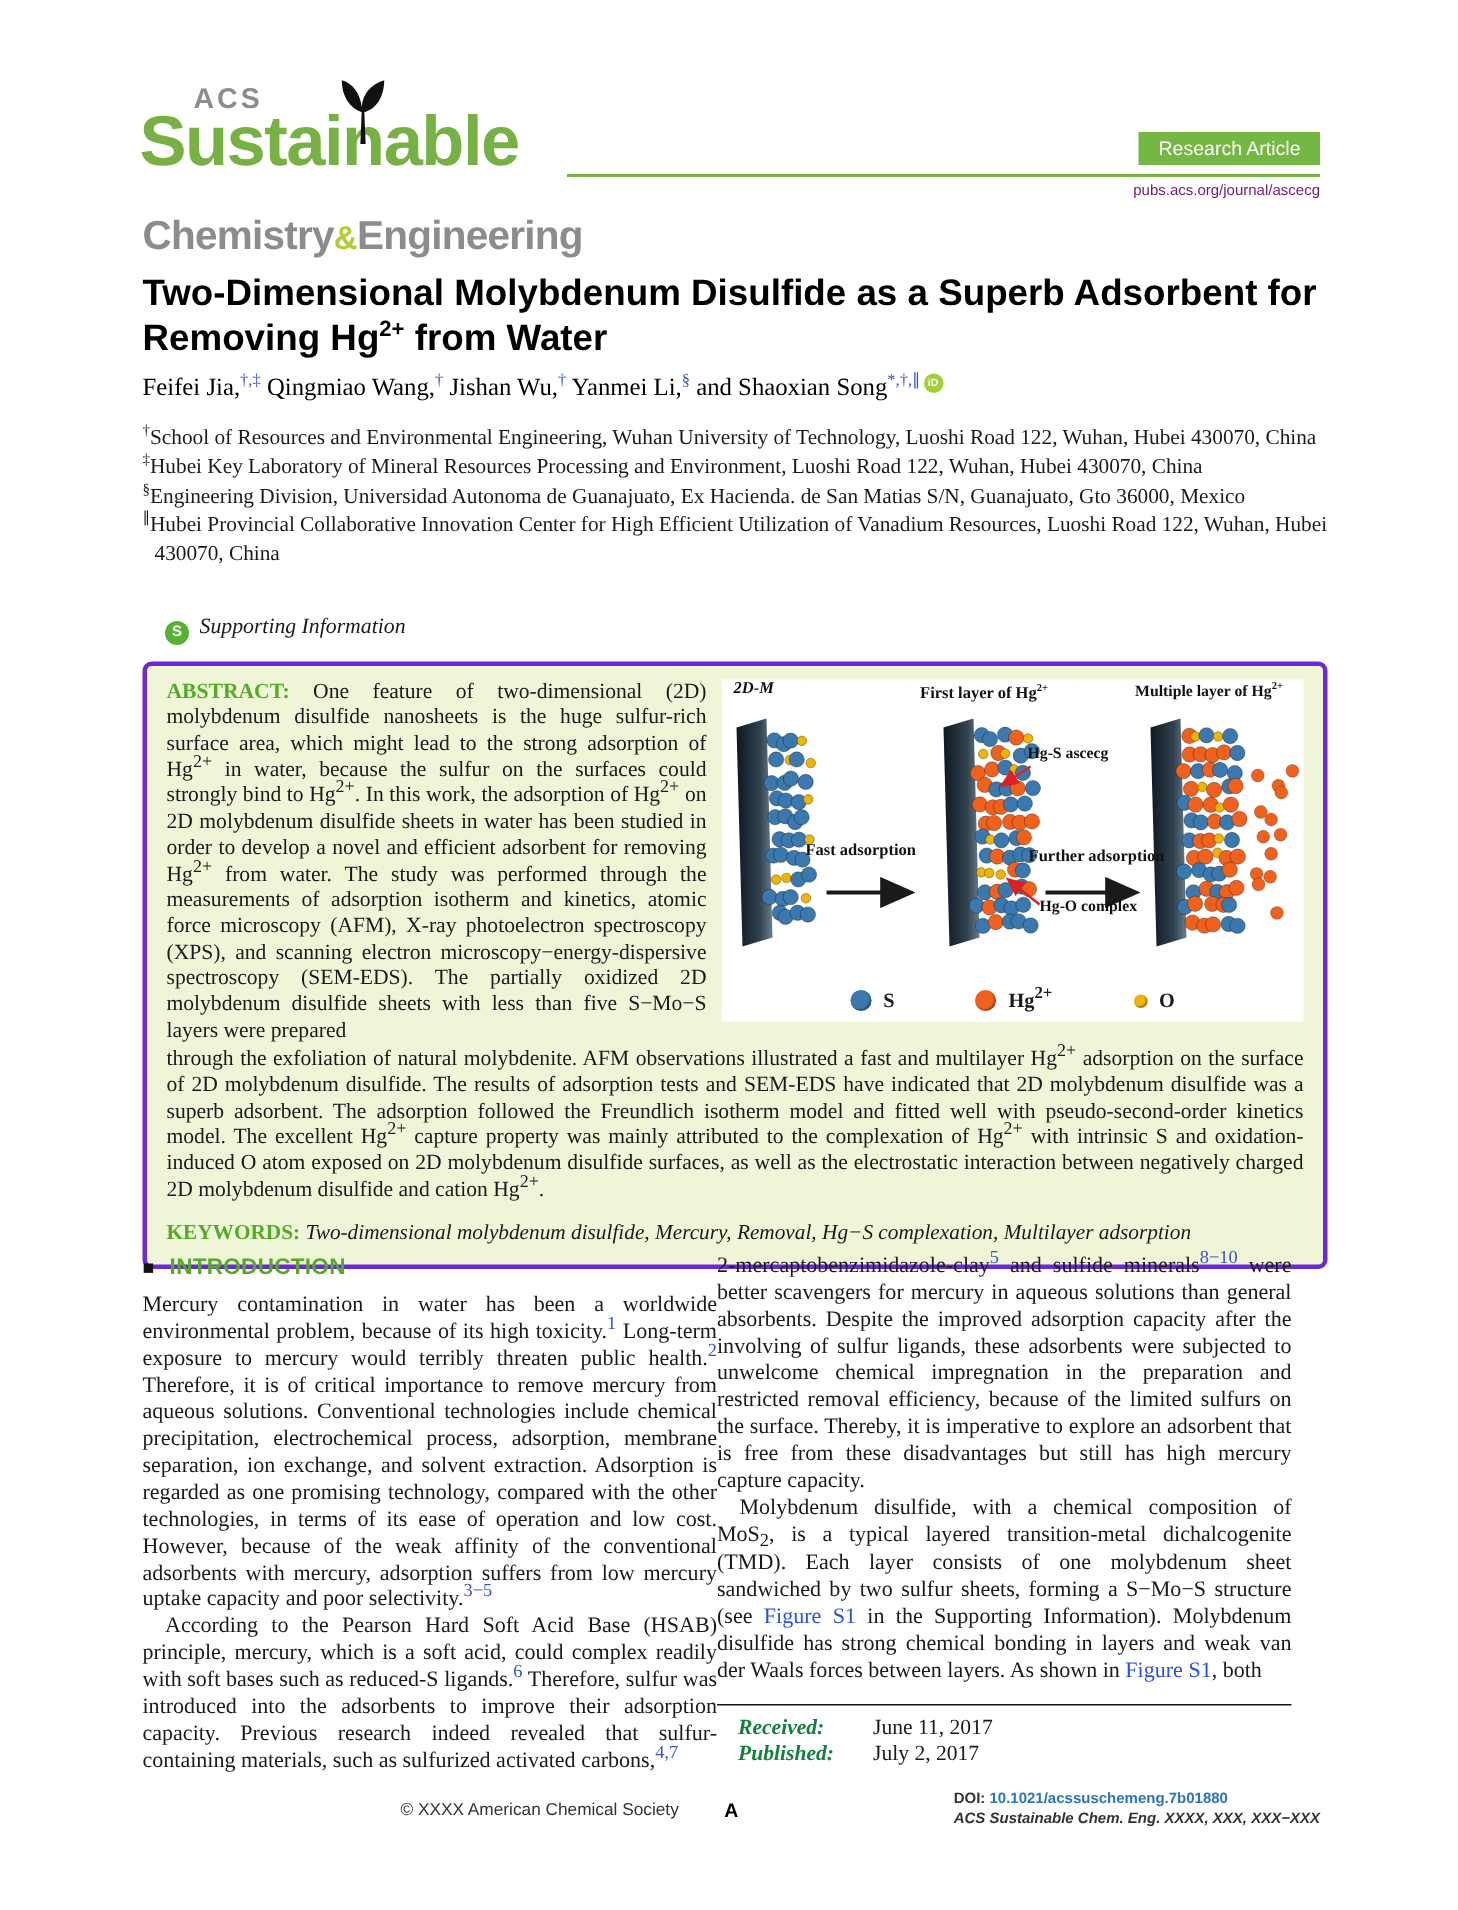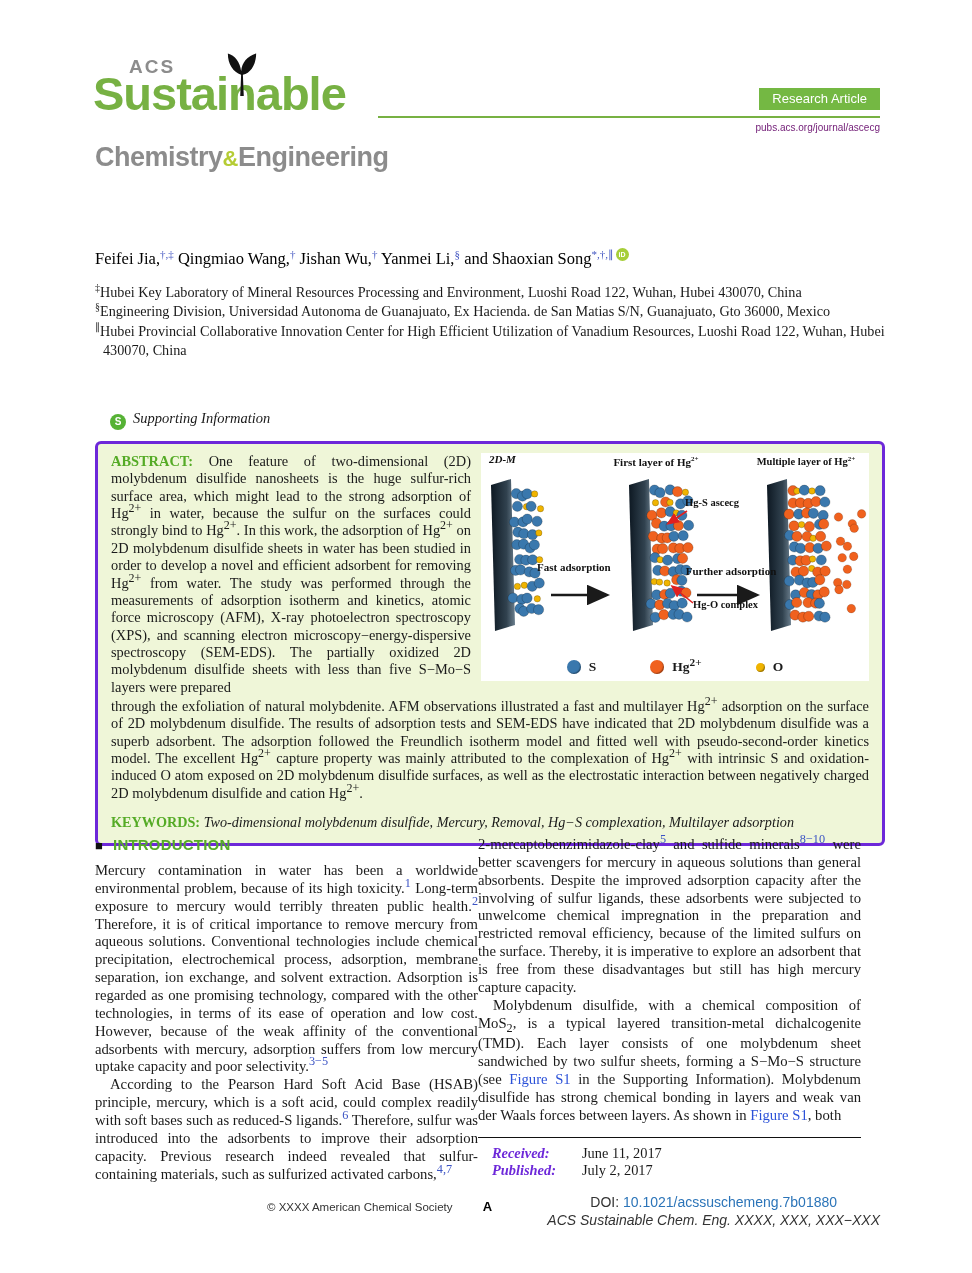--- a/index.html
+++ b/index.html
@@ -76,55 +76,57 @@
   .intro { position:absolute; left:95px; top:836px; width:792px; display:flex; }
   .col   { width:383px; }
   .sec-head { font-family:"Liberation Sans",sans-serif; font-weight:bold; font-size:15px;
               color:#55ab26; margin-bottom:9px; letter-spacing:0.2px; }
   .sq { color:#111; font-size:13px; margin-right:10px; }
   .col p { font-size:14.7px; line-height:1.215; text-align:justify; }
   .col p + p { text-indent:15px; }
 
   
   .dates { margin-top:12px; border-top:1.4px solid #111; padding:7px 0 0 14px; font-size:14.4px; }
-  .dlabel { color:#6d28d9; font-weight:bold; font-style:italic; display:inline-block; width:90px; }
+  .dlabel { color:#15803d; font-weight:bold; font-style:italic; display:inline-block; width:90px; }
 
   
   .pagefoot { position:absolute; left:95px; right:92px; top:1192px; height:44px;
               font-family:"Liberation Sans",sans-serif; }
   .foot-left { position:absolute; left:0; top:0; display:flex; align-items:center; gap:8px; }
   .acspub { font-size:18px; color:#2b74b8; }
   .acspub b { font-weight:bold; }
   .copyright { position:absolute; left:172px; top:9px; font-size:11.5px; color:#333; }
   .pageletter { position:absolute; left:50%; transform:translateX(-50%); top:7px;
                 font-weight:bold; font-size:13px; color:#000; }
-  .foot-right { position:absolute; right:0; top:2px; text-align:center; font-size:14px; color:#333; }
+  .foot-right { position:absolute; right:0; top:2px; text-align:left; font-size:10px; color:#333;font-weight:bold; }
   .doi-link { color:#2b74b8; }
   .citation { font-style:italic; margin-top:2px; }
 </style>
 </head>
 <body>
 
 <div class="page">
 
   <div class="logo-acs">ACS</div>
   <div class="logo-word">Sustainable</div>
   <svg class="sprout" viewBox="0 0 40 52">
     <path fill="#111" d="M18 52 L22 52 L21 28 C30 26 36 16 36 4 C26 7 20 14 19 24 C18 14 12 6 4 4 C4 16 10 25 19 28 Z"></path>
   </svg>
   <div class="logo-sub">
     <span>Chemistry</span><span class="amp">&amp;</span><span>Engineering</span>
   </div>
   <div class="green-rule"></div>
   <div class="badge">Research Article</div>
   <div class="journal-url">pubs.acs.org/journal/ascecg</div>
 
+  <h1 class="title">Two-Dimensional Molybdenum Disulfide as a Superb Adsorbent for Removing Hg<sup>2+</sup> from Water</h1>
   <div class="authors"><span>Feifei Jia,<sup class="asup">†,‡</sup></span> <span>Qingmiao Wang,<sup class="asup">†</sup></span> <span>Jishan Wu,<sup class="asup">†</sup></span> <span>Yanmei Li,<sup class="asup">§</sup></span> <span>and Shaoxian Song<sup class="asup">*,†,∥</sup></span><span class="orcid">iD</span> </div>
 
   <div class="affils">
+      <div class="affil"><sup>†</sup>School of Resources and Environmental Engineering, Wuhan University of Technology, Luoshi Road 122, Wuhan, Hubei 430070, China</div>
       <div class="affil"><sup>‡</sup>Hubei Key Laboratory of Mineral Resources Processing and Environment, Luoshi Road 122, Wuhan, Hubei 430070, China</div>
       <div class="affil"><sup>§</sup>Engineering Division, Universidad Autonoma de Guanajuato, Ex Hacienda. de San Matias S/N, Guanajuato, Gto 36000, Mexico</div>
       <div class="affil"><sup>∥</sup>Hubei Provincial Collaborative Innovation Center for High Efficient Utilization of Vanadium Resources, Luoshi Road 122, Wuhan, Hubei 430070, China</div>
     </div>
 
   <div class="supinfo">
     <span class="s-icon">S</span><span>Supporting Information</span>
   </div>
 
   <div class="abstract-box">

